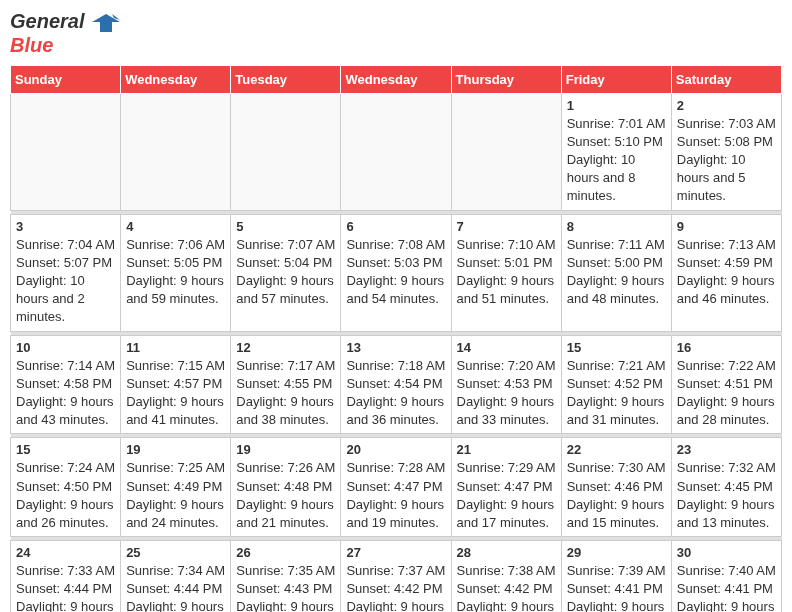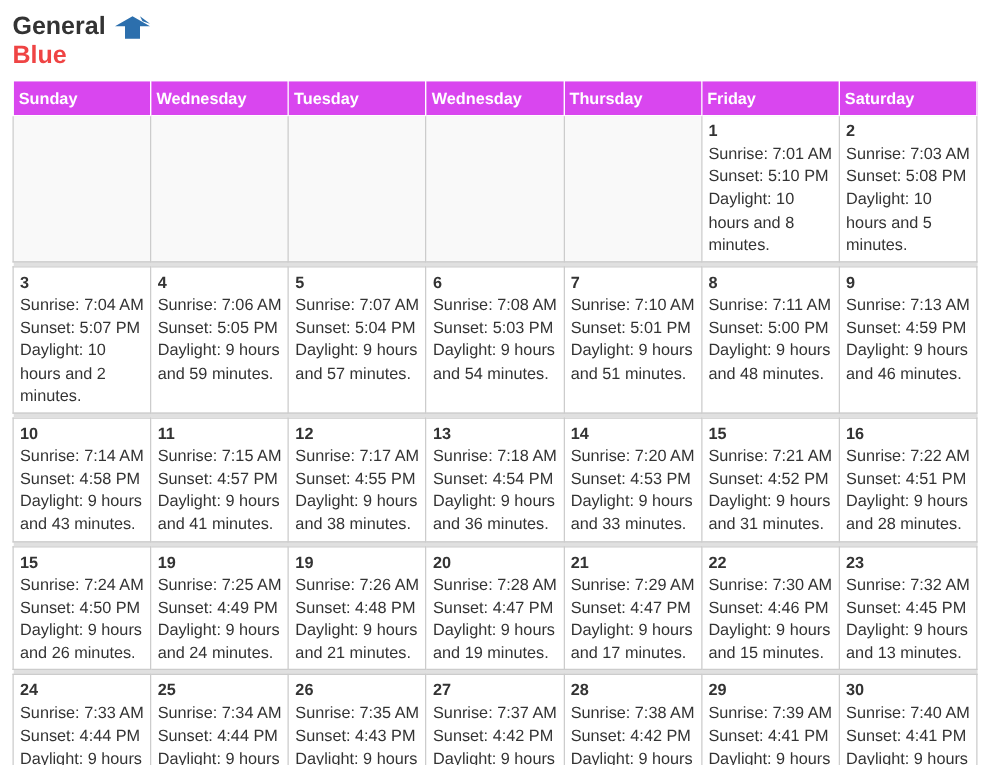--- a/index.html
+++ b/index.html
@@ -13,20 +13,21 @@
     .header-area {
       display: flex;
       align-items: flex-start;
       justify-content: space-between;
       margin-bottom: 8px;
     }
     .logo {
       display: flex;
       flex-direction: column;
       align-items: flex-start;
+      font-style: italic;
     }
     .logo-row {
       display: flex;
       align-items: center;
       gap: 2px;
     }
     .title-area {
       text-align: right;
     }
     .month-year {
@@ -36,21 +37,21 @@
     }
     .location {
       font-size: 16px;
       color: #555;
     }
     .calendar {
       width: 100%;
       border-collapse: collapse;
     }
     .calendar th {
-      background: #d946ef;
+      background: #ef4444;
       color: #fff;
       padding: 6px 4px;
       text-align: left;
       font-size: 13px;
       font-weight: bold;
       border: 1px solid #fff;
     }
     .calendar td {
       border: 1px solid #ccc;
       padding: 4px 5px;

